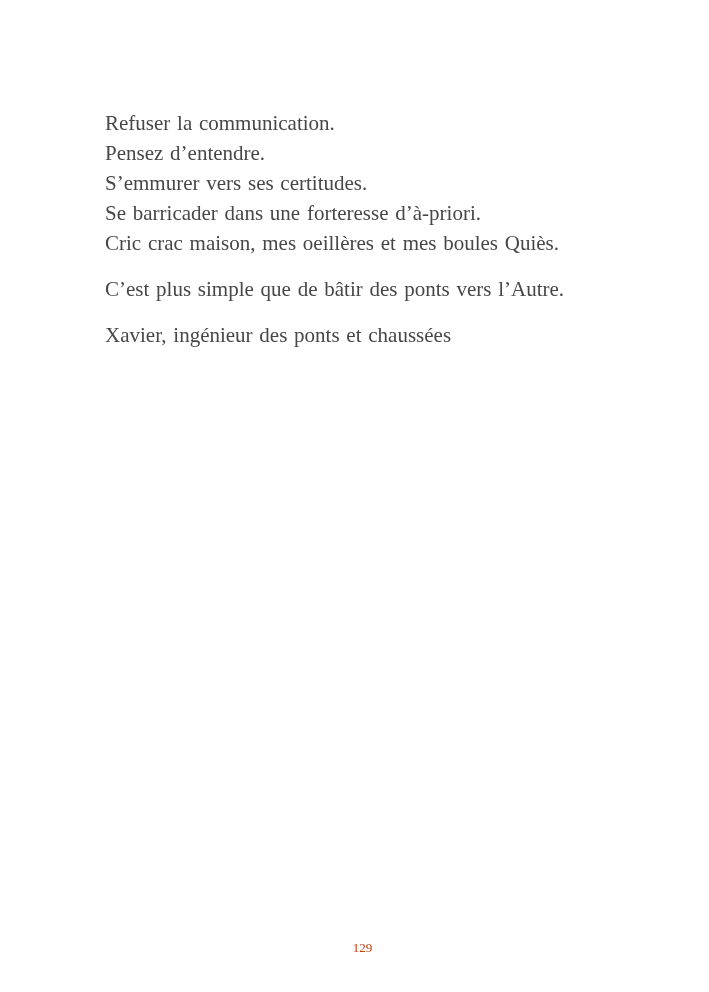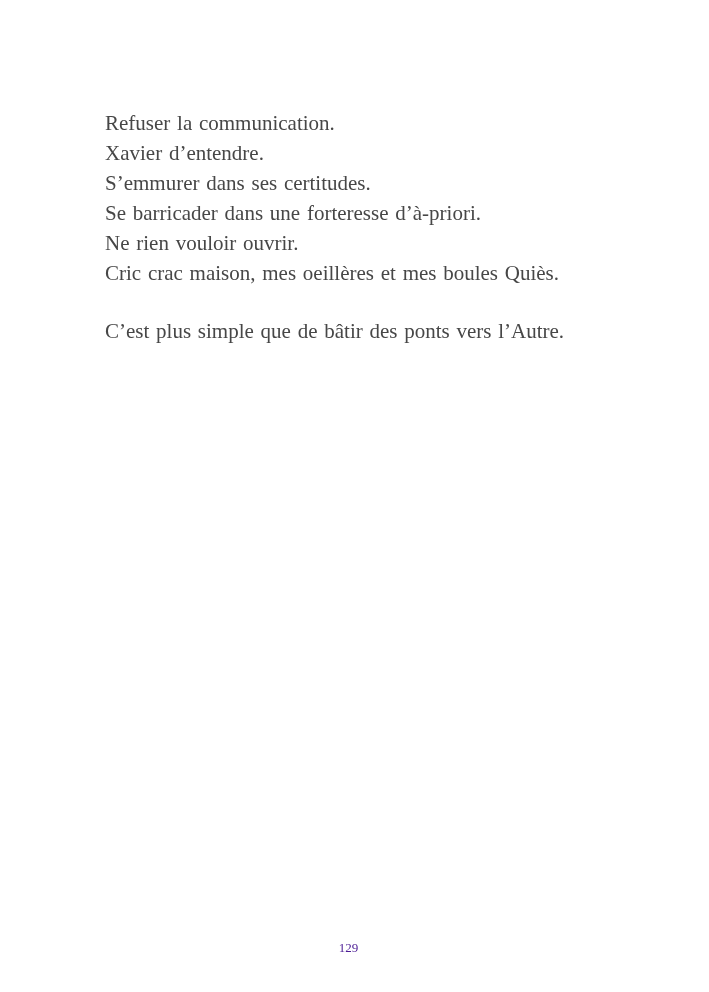--- a/index.html
+++ b/index.html
@@ -25,41 +25,41 @@
     line-height: 30px;
     word-spacing: 1.5px;
     text-rendering: optimizeLegibility;
   }
   .line {
     margin: 0;
     padding: 0;
     white-space: nowrap;
   }
   .para {
-    margin-top: 28px;
+    margin-top: 16px;
   }
   .page-number {
     position: absolute;
-    left: 91px;
+    left: 105px;
     width: 515px;
     top: 940px;
     text-align: center;
     font-size: 13px;
     line-height: 15px;
-    color: #4c1d95;
+    color: #c2410c;
     font-family: "Liberation Serif", "DejaVu Serif", serif;
   }
 </style>
 </head>
 <body>
 
 <div class="page">
   <div class="text-block">
     <p class="line">Refuser la communication.</p>
-    <p class="line">Xavier d’entendre.</p>
-    <p class="line">S’emmurer dans ses certitudes.</p>
+    <p class="line">Pensez d’entendre.</p>
+    <p class="line">S’emmurer vers ses certitudes.</p>
     <p class="line">Se barricader dans une forteresse d’à-priori.</p>
-    <p class="line">Ne rien vouloir ouvrir.</p>
     <p class="line">Cric crac maison, mes oeillères et mes boules Quiès.</p>
     <p class="line para">C’est plus simple que de bâtir des ponts vers l’Autre.</p>
+    <p class="line para">Xavier, ingénieur des ponts et chaussées</p>
   </div>
   <div class="page-number">129</div>
 </div>
 
 </body></html>

